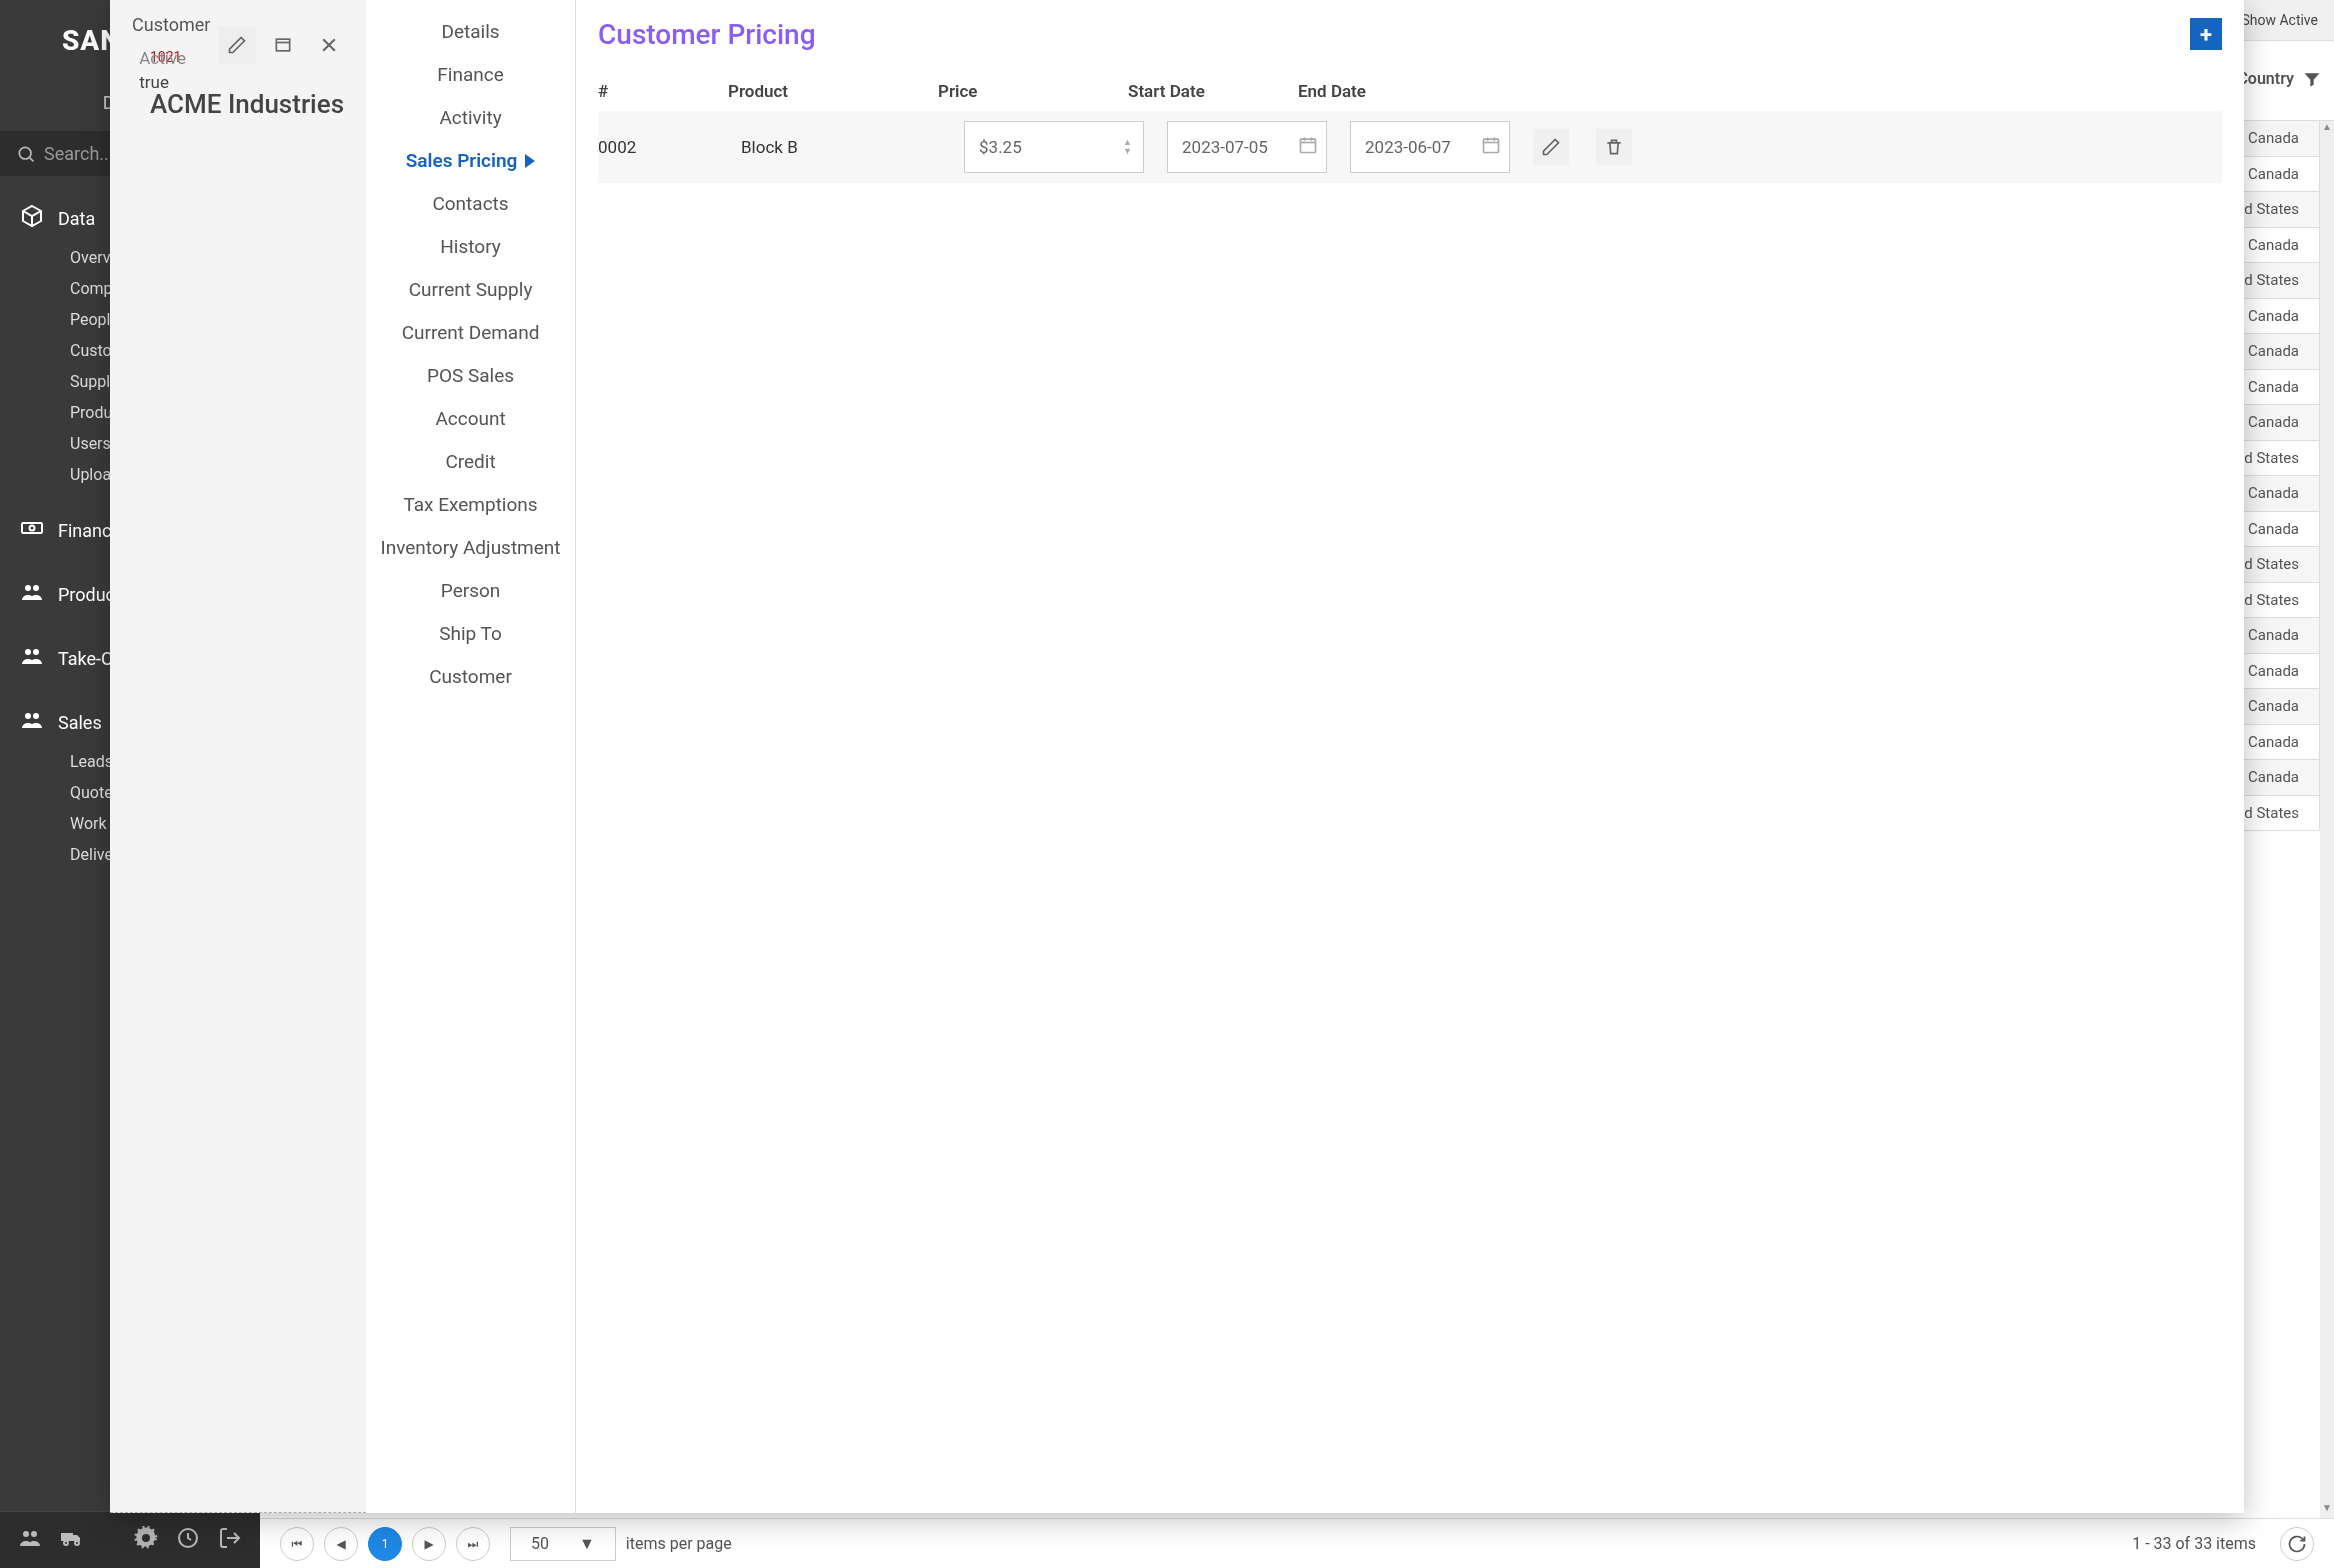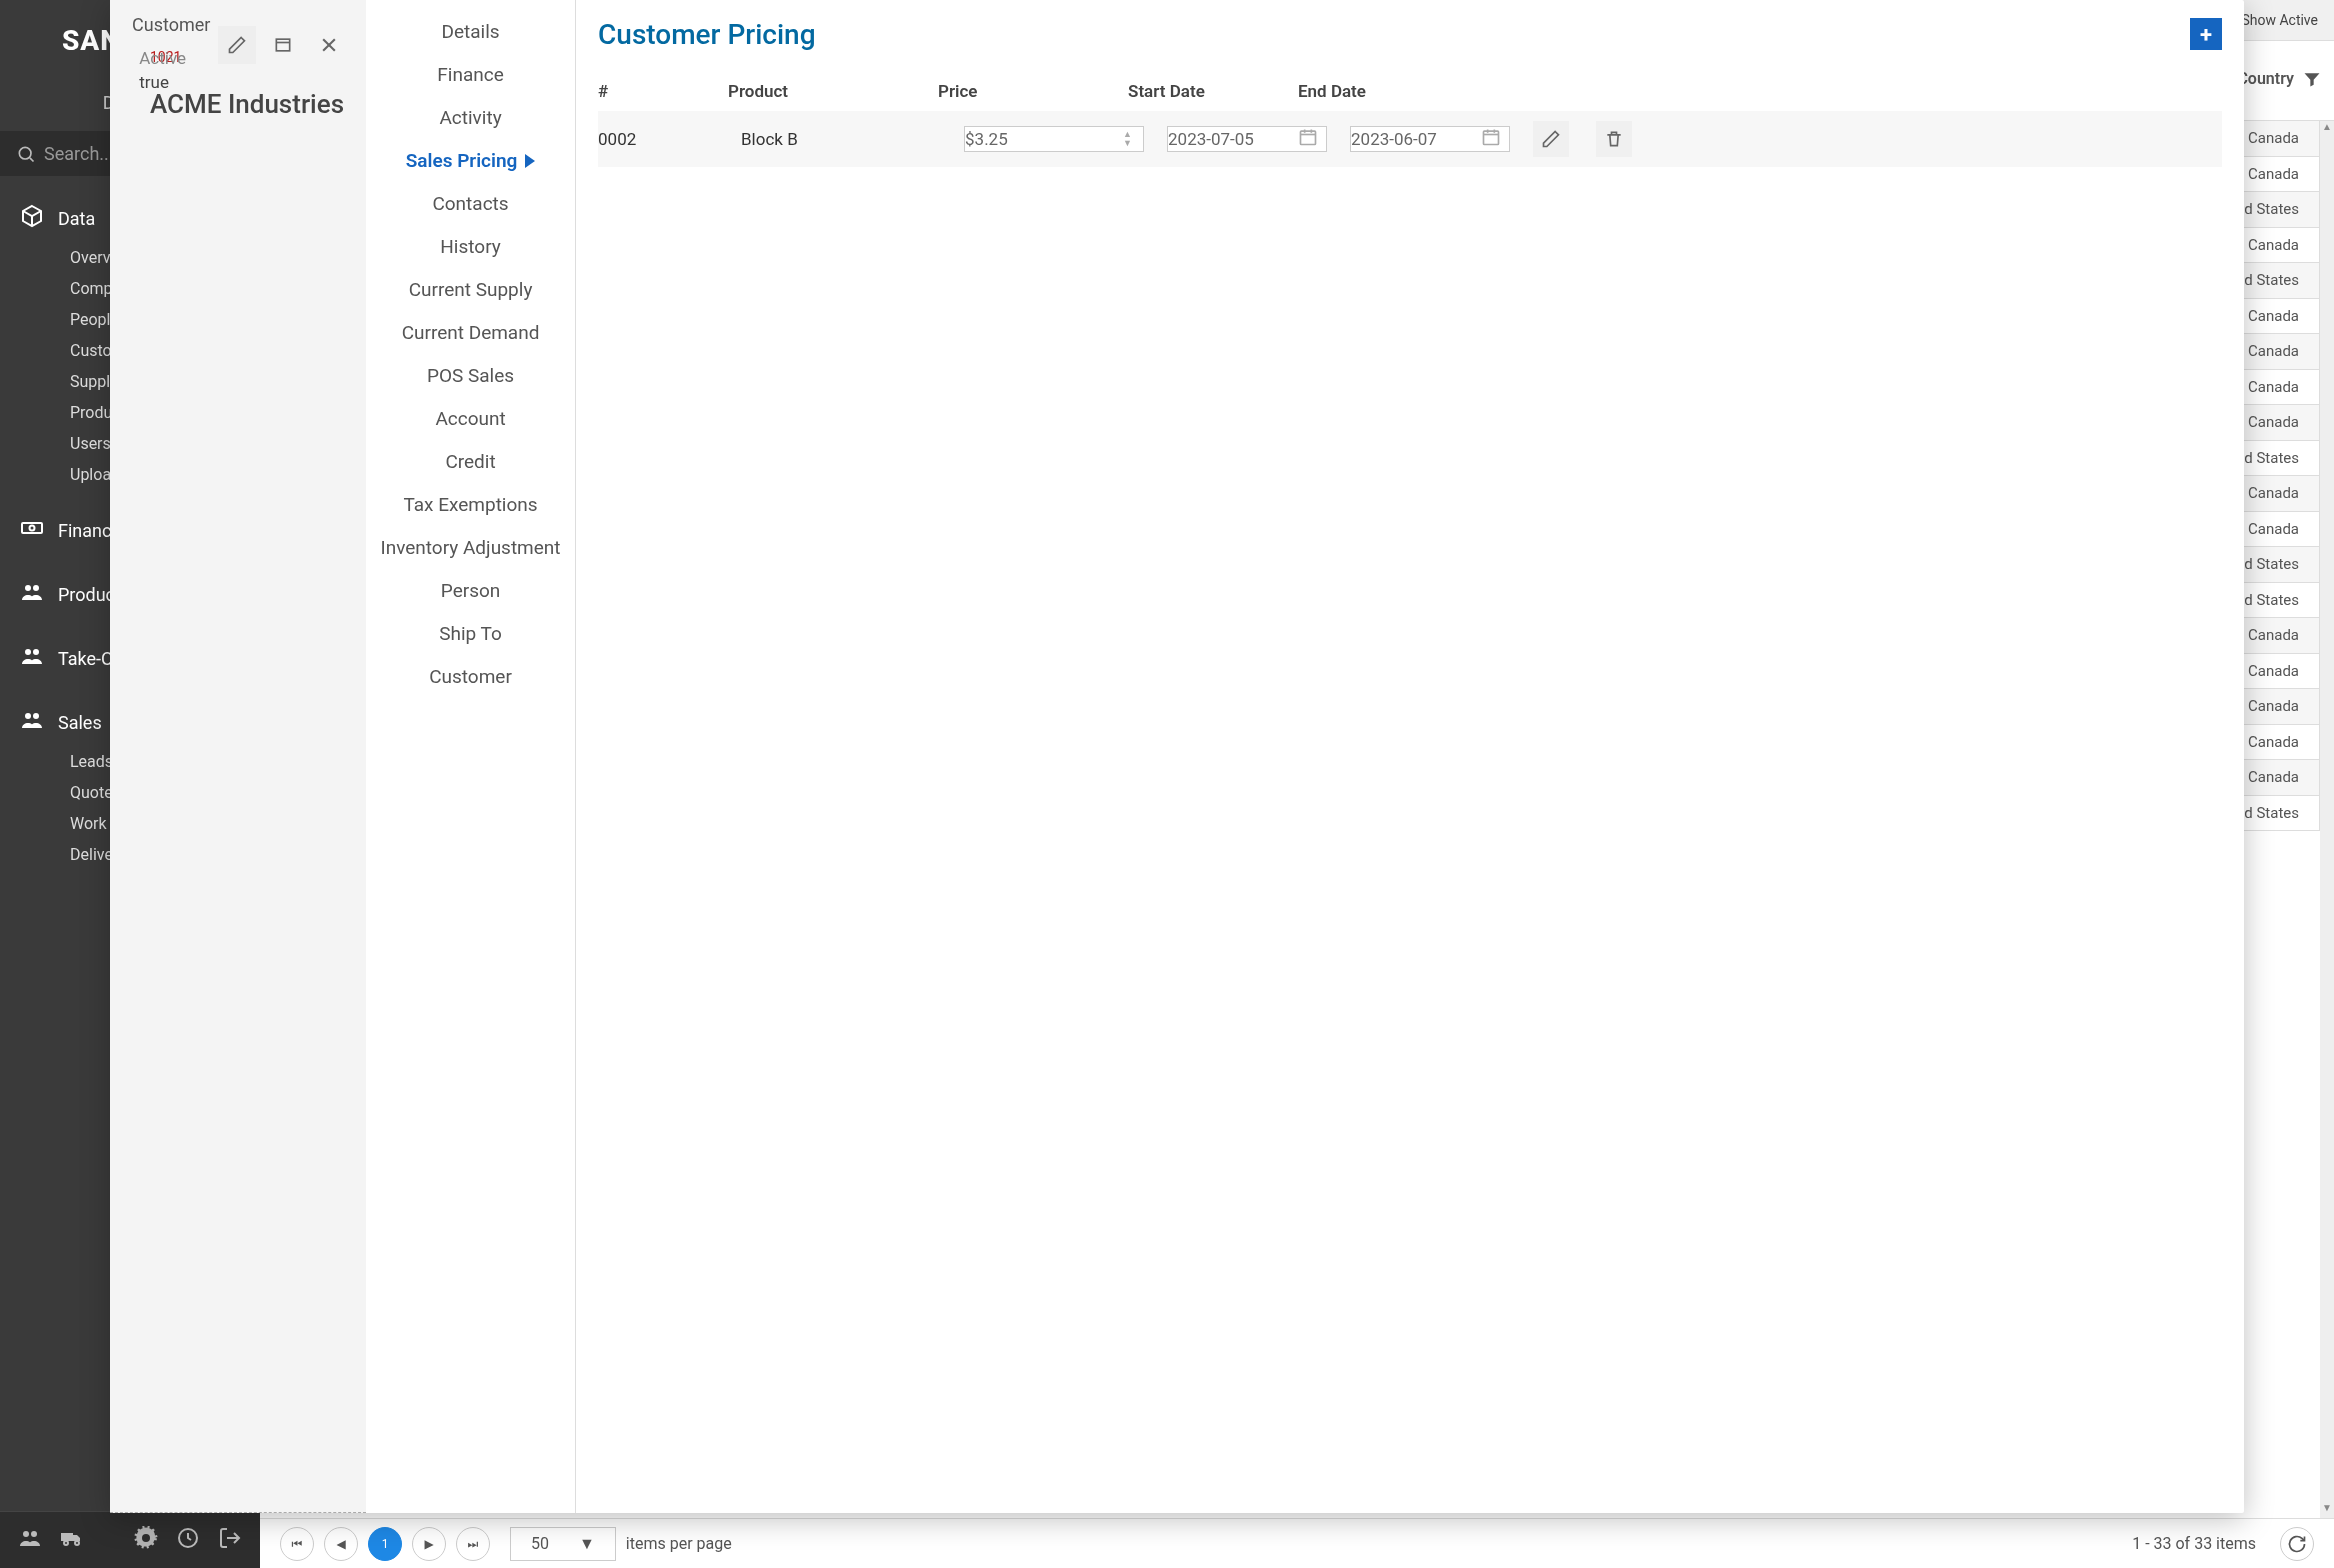--- a/index.html
+++ b/index.html
@@ -105,34 +105,34 @@
     width: 210px; border-right: 1px solid #ddd; overflow-y: auto; padding: 10px 0;
   }
   .m-tabs .tab {
     padding: 10px 4px; text-align: center; font-size: 19px; color: #555;
     display: flex; align-items: center; justify-content: center; gap: 8px;
   }
   .m-tabs .tab.active { color: #1565c0; font-weight: 600; }
   .m-tabs .tab.active .tri { width: 0; height: 0; border-left: 10px solid #1565c0; border-top: 7px solid transparent; border-bottom: 7px solid transparent; }
 
   .m-content { flex: 1; padding: 18px 22px; position: relative; overflow: hidden; }
-  .m-content h2 { font-size: 28px; font-weight: 500; color: #0369a1; margin-bottom: 20px; }
+  .m-content h2 { font-size: 28px; font-weight: 500; color: #8b5cf6; margin-bottom: 20px; }
   .m-content .add-btn {
     position: absolute; right: 22px; top: 18px; width: 32px; height: 32px; background: #1565c0;
     color: #fff; display: flex; align-items: center; justify-content: center; font-size: 22px; font-weight: 700;
   }
 
   .price-head, .price-row {
     display: grid; grid-template-columns: 120px 200px 180px 160px 160px 40px 40px; gap: 10px;
     align-items: center; padding: 10px 0; font-size: 17px;
   }
   .price-head { font-weight: 600; color: #444; border-bottom: 0; }
   .price-row { background: #f7f7f7; gap: 23px; }
   .price-row .ival {
-    height: 26px; border: 1px solid #ccc; background: #fff; display: flex; align-items: center; padding: 0 0; color: #666; position: relative;
+    height: 52px; border: 1px solid #ccc; background: #fff; display: flex; align-items: center; padding: 0 14px; color: #666; position: relative;
   }
   .price-row .ival .spn { position: absolute; right: 4px; top: 2px; bottom: 2px; width: 16px; display: flex; flex-direction: column; justify-content: center; color: #aaa; font-size: 9px; line-height: 9px; }
   .price-row .ival .cal { position: absolute; right: 8px; top: 50%; transform: translateY(-50%); color: #aaa; }
   .price-row .aicon { width: 36px; height: 36px; display: flex; align-items: center; justify-content: center; background: #f0f0f0; color: #666; }
 
   
   svg.i { width: 20px; height: 20px; }
   svg.i-lg { width: 24px; height: 24px; }
 </style>
 </head>

